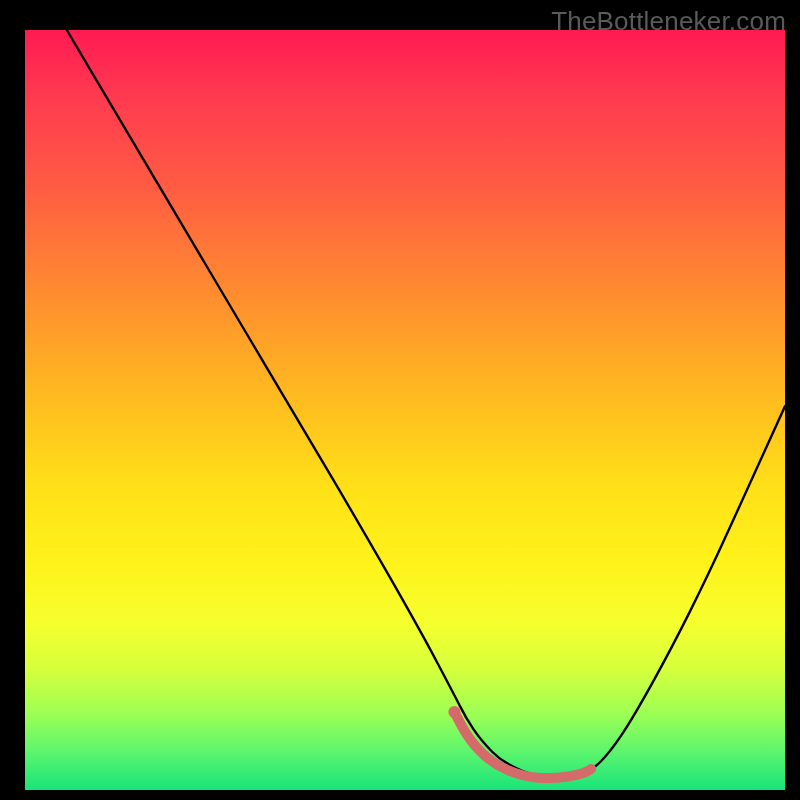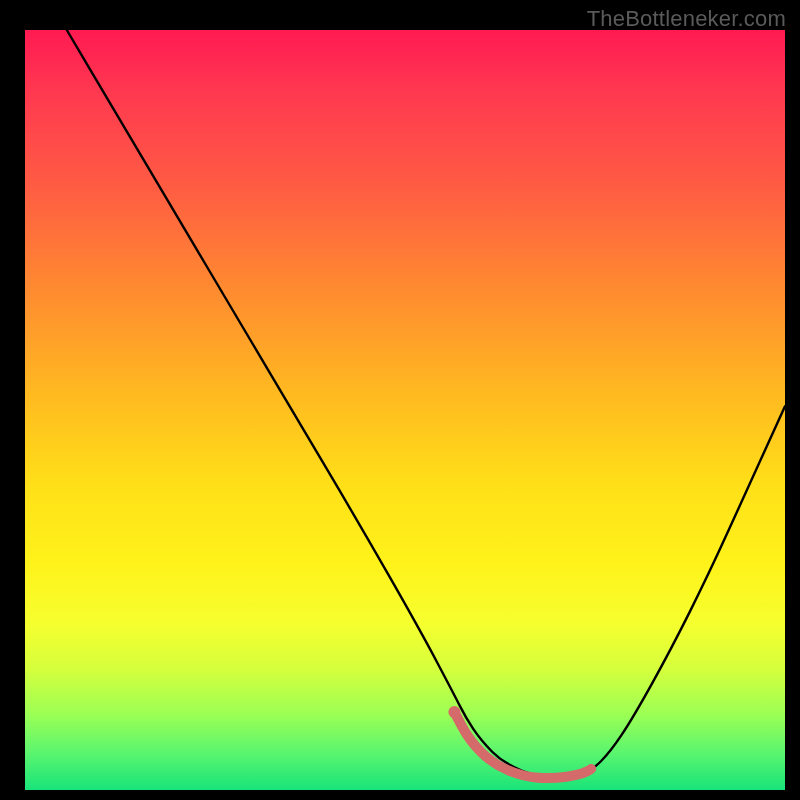--- a/index.html
+++ b/index.html
@@ -15,21 +15,21 @@
     position: relative;
     width: 800px;
     height: 800px;
     background: #000;
   }
   .watermark {
     position: absolute;
     top: 6px;
     right: 14px;
     color: #5a5a5a;
-    font-size: 22px;
+    font-size: 26px;
     font-weight: 500;
     letter-spacing: 0.2px;
     user-select: none;
   }
   .plot {
     position: absolute;
     left: 25px;
     top: 30px;
     width: 760px;
     height: 760px;

